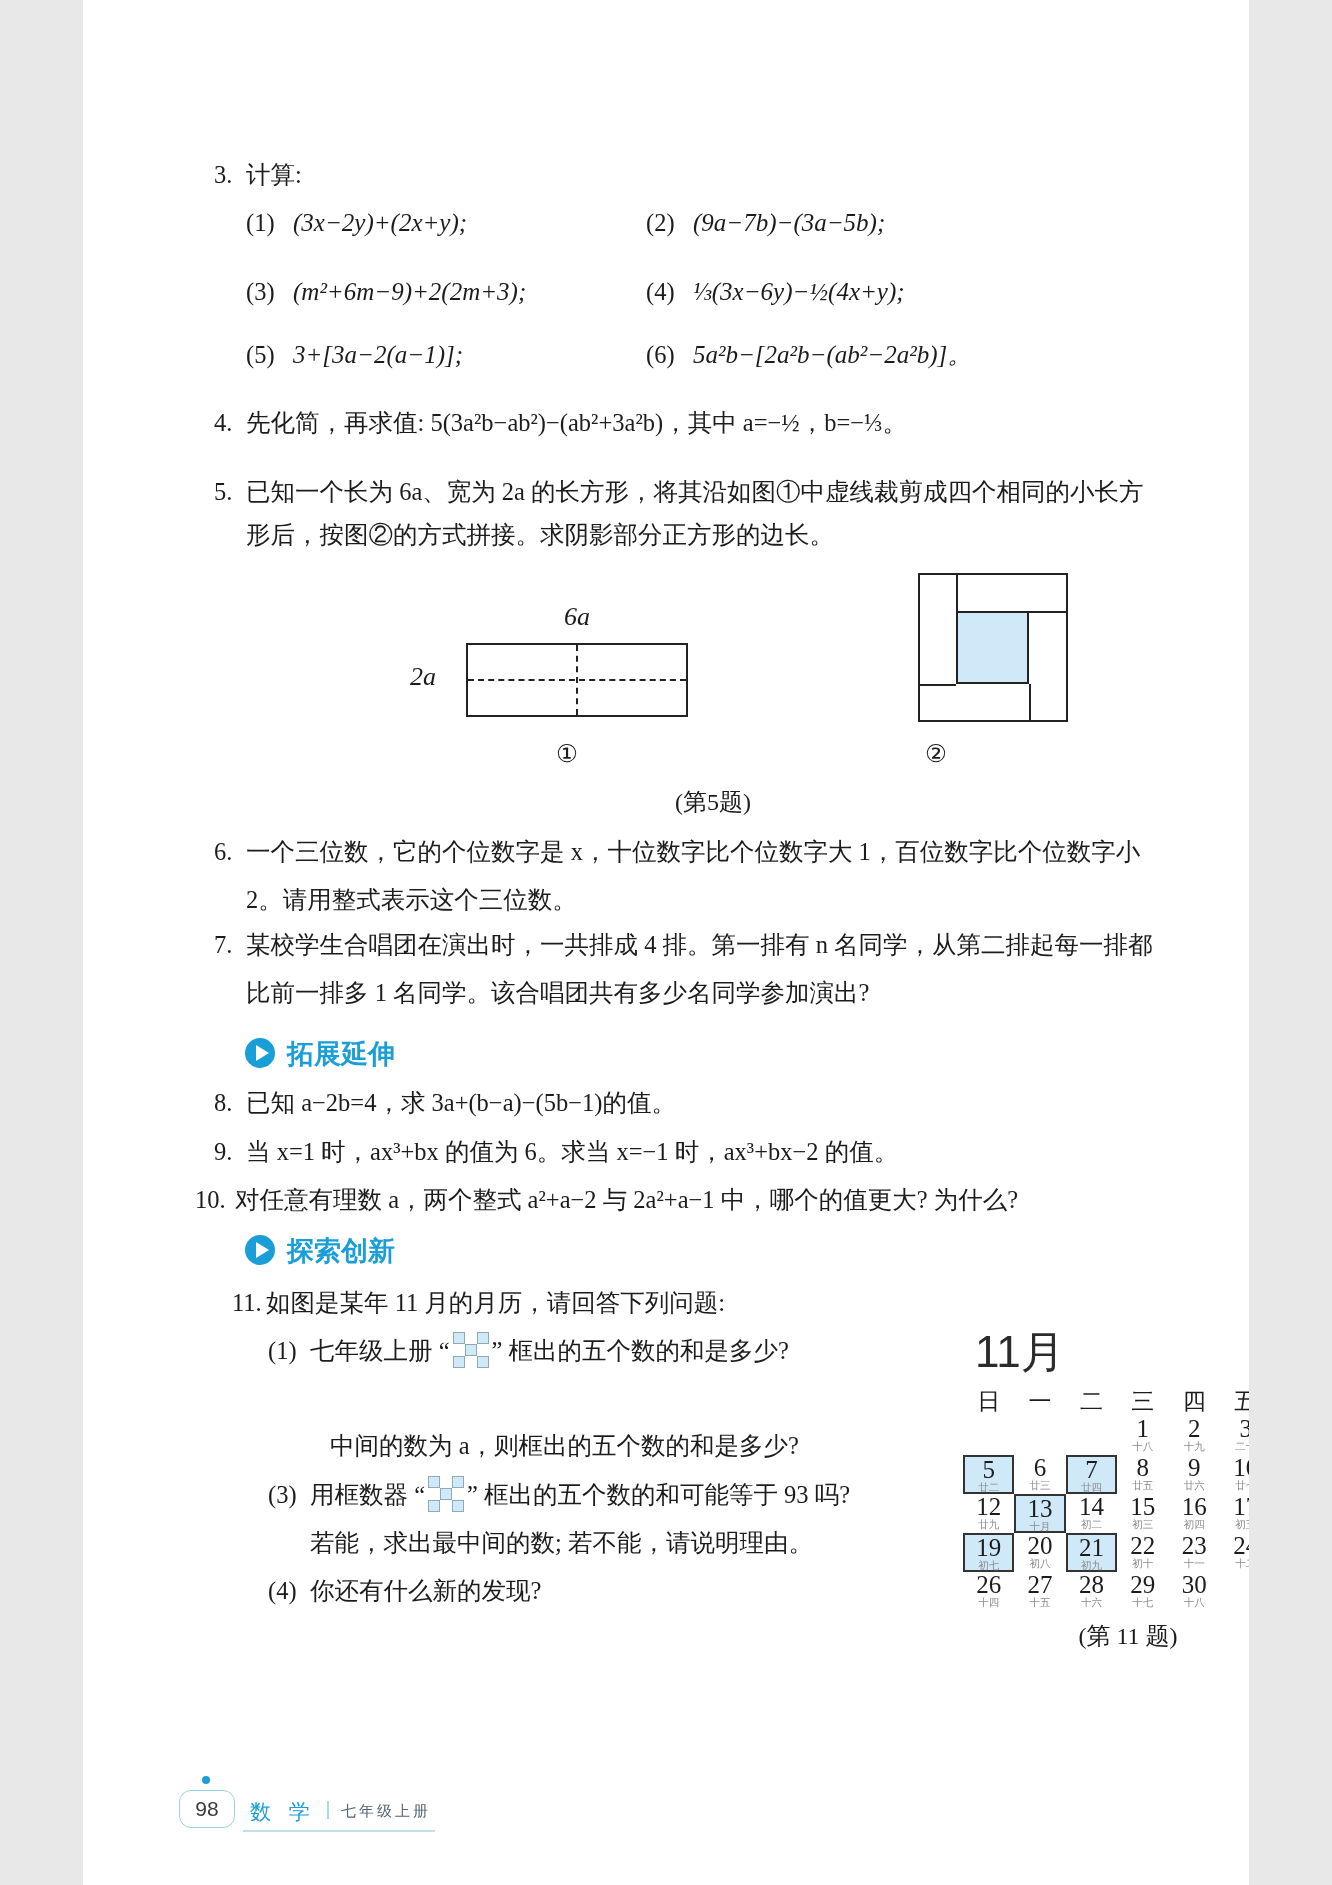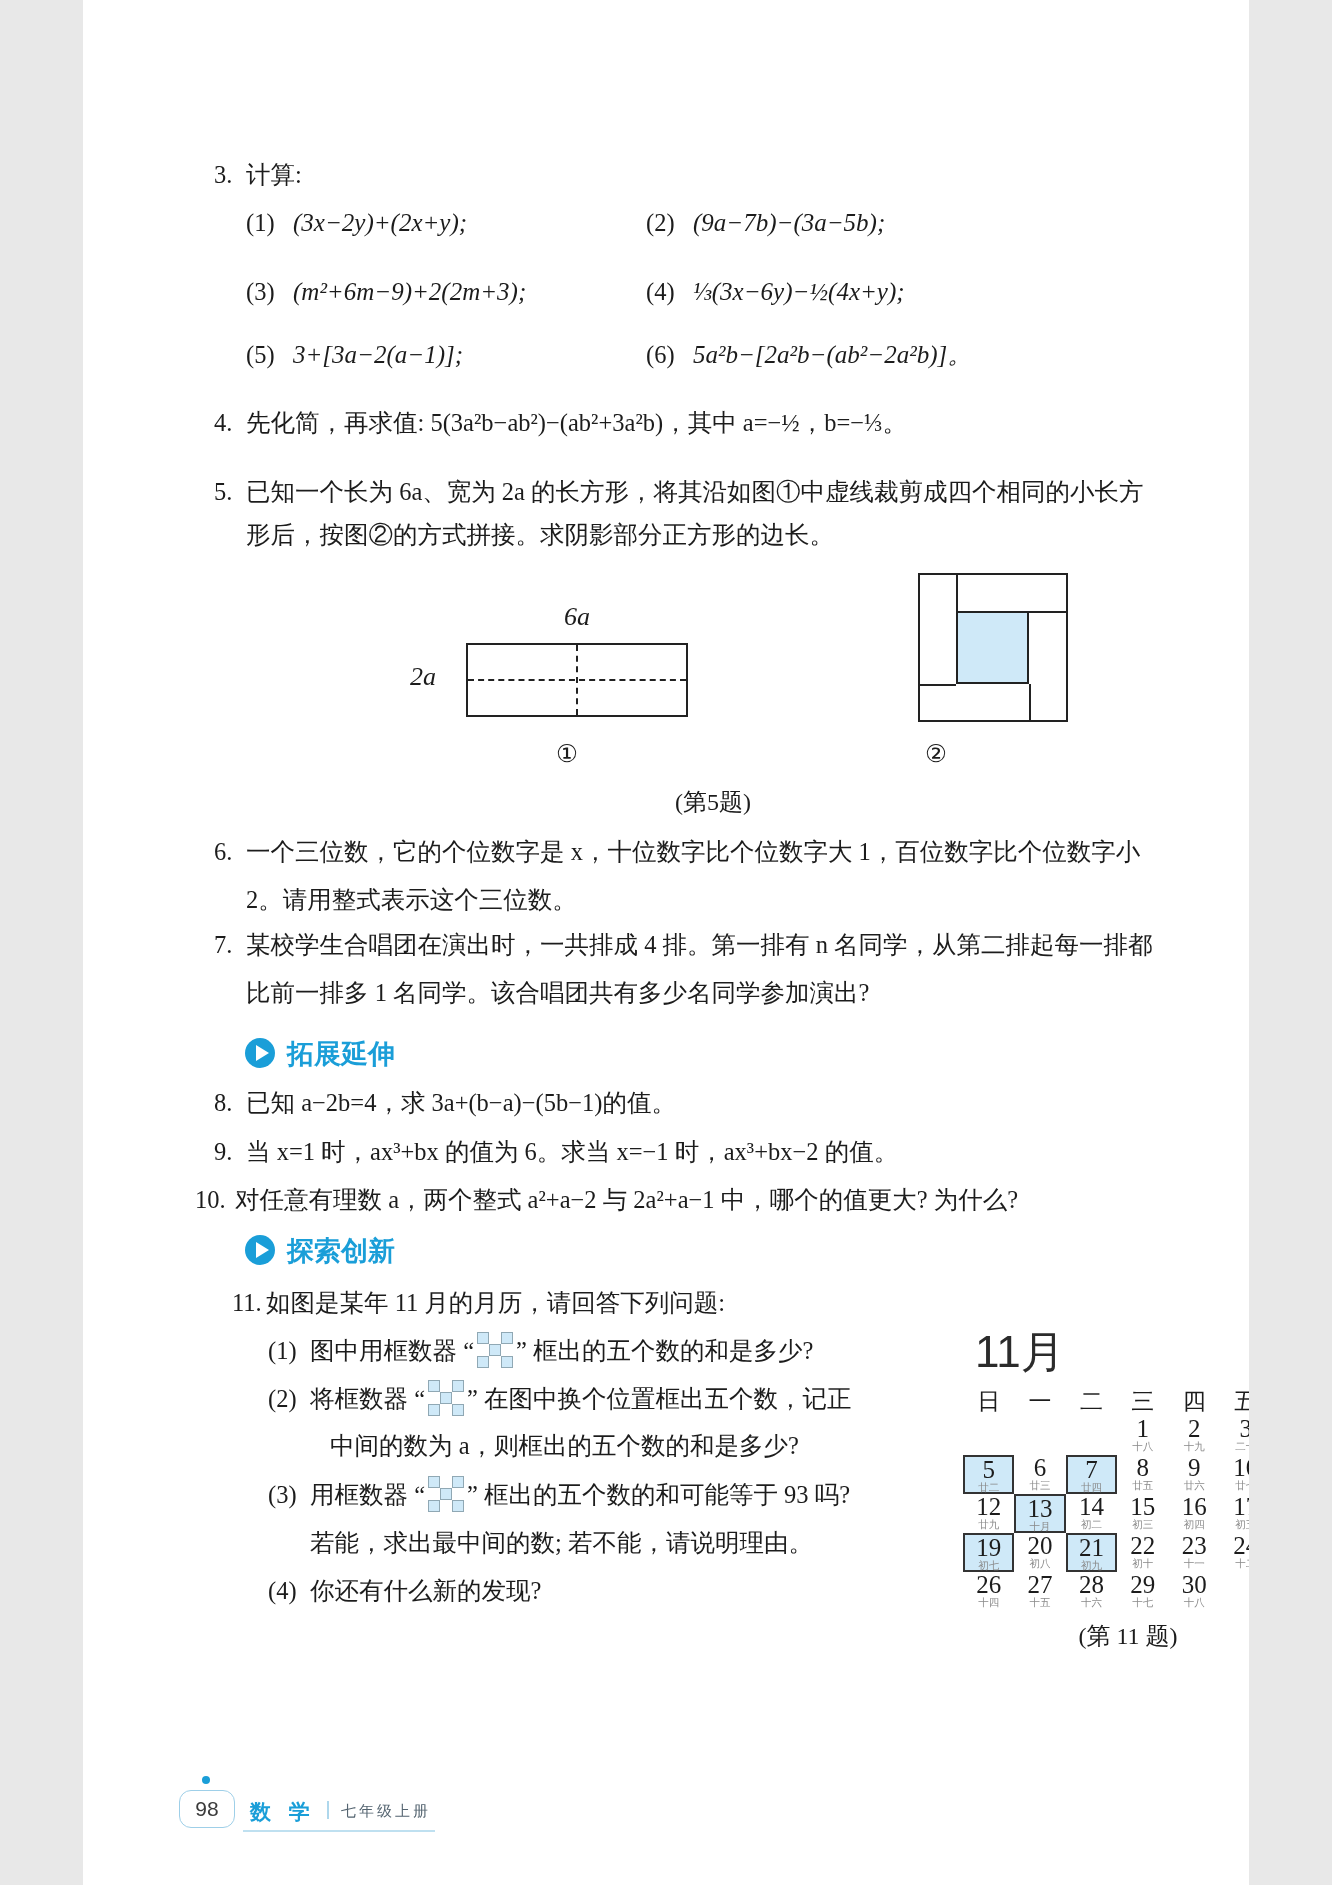--- a/index.html
+++ b/index.html
@@ -23,21 +23,21 @@
   .cal-title{font-family:"Liberation Sans", sans-serif;font-size:44px;line-height:36px;color:#2b2b2b;white-space:nowrap;}
   .cal-grid{display:grid;grid-template-columns:repeat(7,51.4px);}
   .wd{font-size:23px;text-align:center;line-height:28px;}
   .cal-cell{width:51.4px;height:39px;box-sizing:border-box;display:flex;flex-direction:column;
             align-items:center;justify-content:flex-start;}
   .cal-cell .d{font-size:25px;line-height:25px;}
   .cal-cell .l{font-size:10.5px;line-height:12px;color:#8a8a8a;}
   .hl{background:#cfe9f8;border:2px solid #333;}
   .cap{font-size:24px;text-align:center;}
   .footer-num{font-size:21px;color:#3b3b3b;font-family:"Liberation Sans", sans-serif;}
-  .footer-subject{font-size:21px;font-weight:bold;color:#1a9ed8;letter-spacing:6px;
+  .footer-subject{font-size:21px;font-weight:normal;color:#1a9ed8;letter-spacing:6px;
                   font-family:"Liberation Sans", sans-serif;}
   .footer-grade{font-size:15px;color:#546470;letter-spacing:3px;font-family:"Liberation Sans", sans-serif;}
 </style>
 </head>
 <body>
 
 <div class="page">
 
   <div class="abs t" style="left:131px;top:157px;">
     <span class="ntag">3.</span><span>计算:</span>
@@ -114,24 +114,21 @@
 
   <span class="play" style="left:162px;top:1235px;">
       <span class="tri"></span>
     </span>
   <div class="abs sec-hdr" style="left:204px;top:1234px;">探索创新</div>
 
   <div class="abs t" style="left:149px;top:1285px;">
     <span class="ntag" style="width:34px;">11.</span><span>如图是某年 11 月的月历，请回答下列问题:</span>
   </div>
   <div class="abs t" style="left:185px;top:1332px;">
-    <span class="sub-tag">(1)</span><span>图中用框数器 “</span><span class="fbox"><span class="fc fc1"></span><span class="fc fc2"></span><span class="fc fc3"></span><span class="fc fc4"></span><span class="fc fc5"></span></span><span>” 框出的五个数的和是多少?</span>
-  </div>
-  <div class="abs t" style="left:185px;top:1380px;">
-    <span class="sub-tag">(2)</span><span>将框数器 “</span><span class="fbox"><span class="fc fc1"></span><span class="fc fc2"></span><span class="fc fc3"></span><span class="fc fc4"></span><span class="fc fc5"></span></span><span>” 在图中换个位置框出五个数，记正</span>
+    <span class="sub-tag">(1)</span><span>七年级上册 “</span><span class="fbox"><span class="fc fc1"></span><span class="fc fc2"></span><span class="fc fc3"></span><span class="fc fc4"></span><span class="fc fc5"></span></span><span>” 框出的五个数的和是多少?</span>
   </div>
   <div class="abs t" style="left:227px;top:1428px;margin-left:20px;">中间的数为 a，则框出的五个数的和是多少?</div>
   <div class="abs t" style="left:185px;top:1476px;">
     <span class="sub-tag">(3)</span><span>用框数器 “</span><span class="fbox"><span class="fc fc1"></span><span class="fc fc2"></span><span class="fc fc3"></span><span class="fc fc4"></span><span class="fc fc5"></span></span><span>” 框出的五个数的和可能等于 93 吗?</span>
   </div>
   <div class="abs t" style="left:227px;top:1525px;">若能，求出最中间的数; 若不能，请说明理由。</div>
   <div class="abs t" style="left:185px;top:1573px;">
     <span class="sub-tag">(4)</span><span>你还有什么新的发现?</span>
   </div>
 

